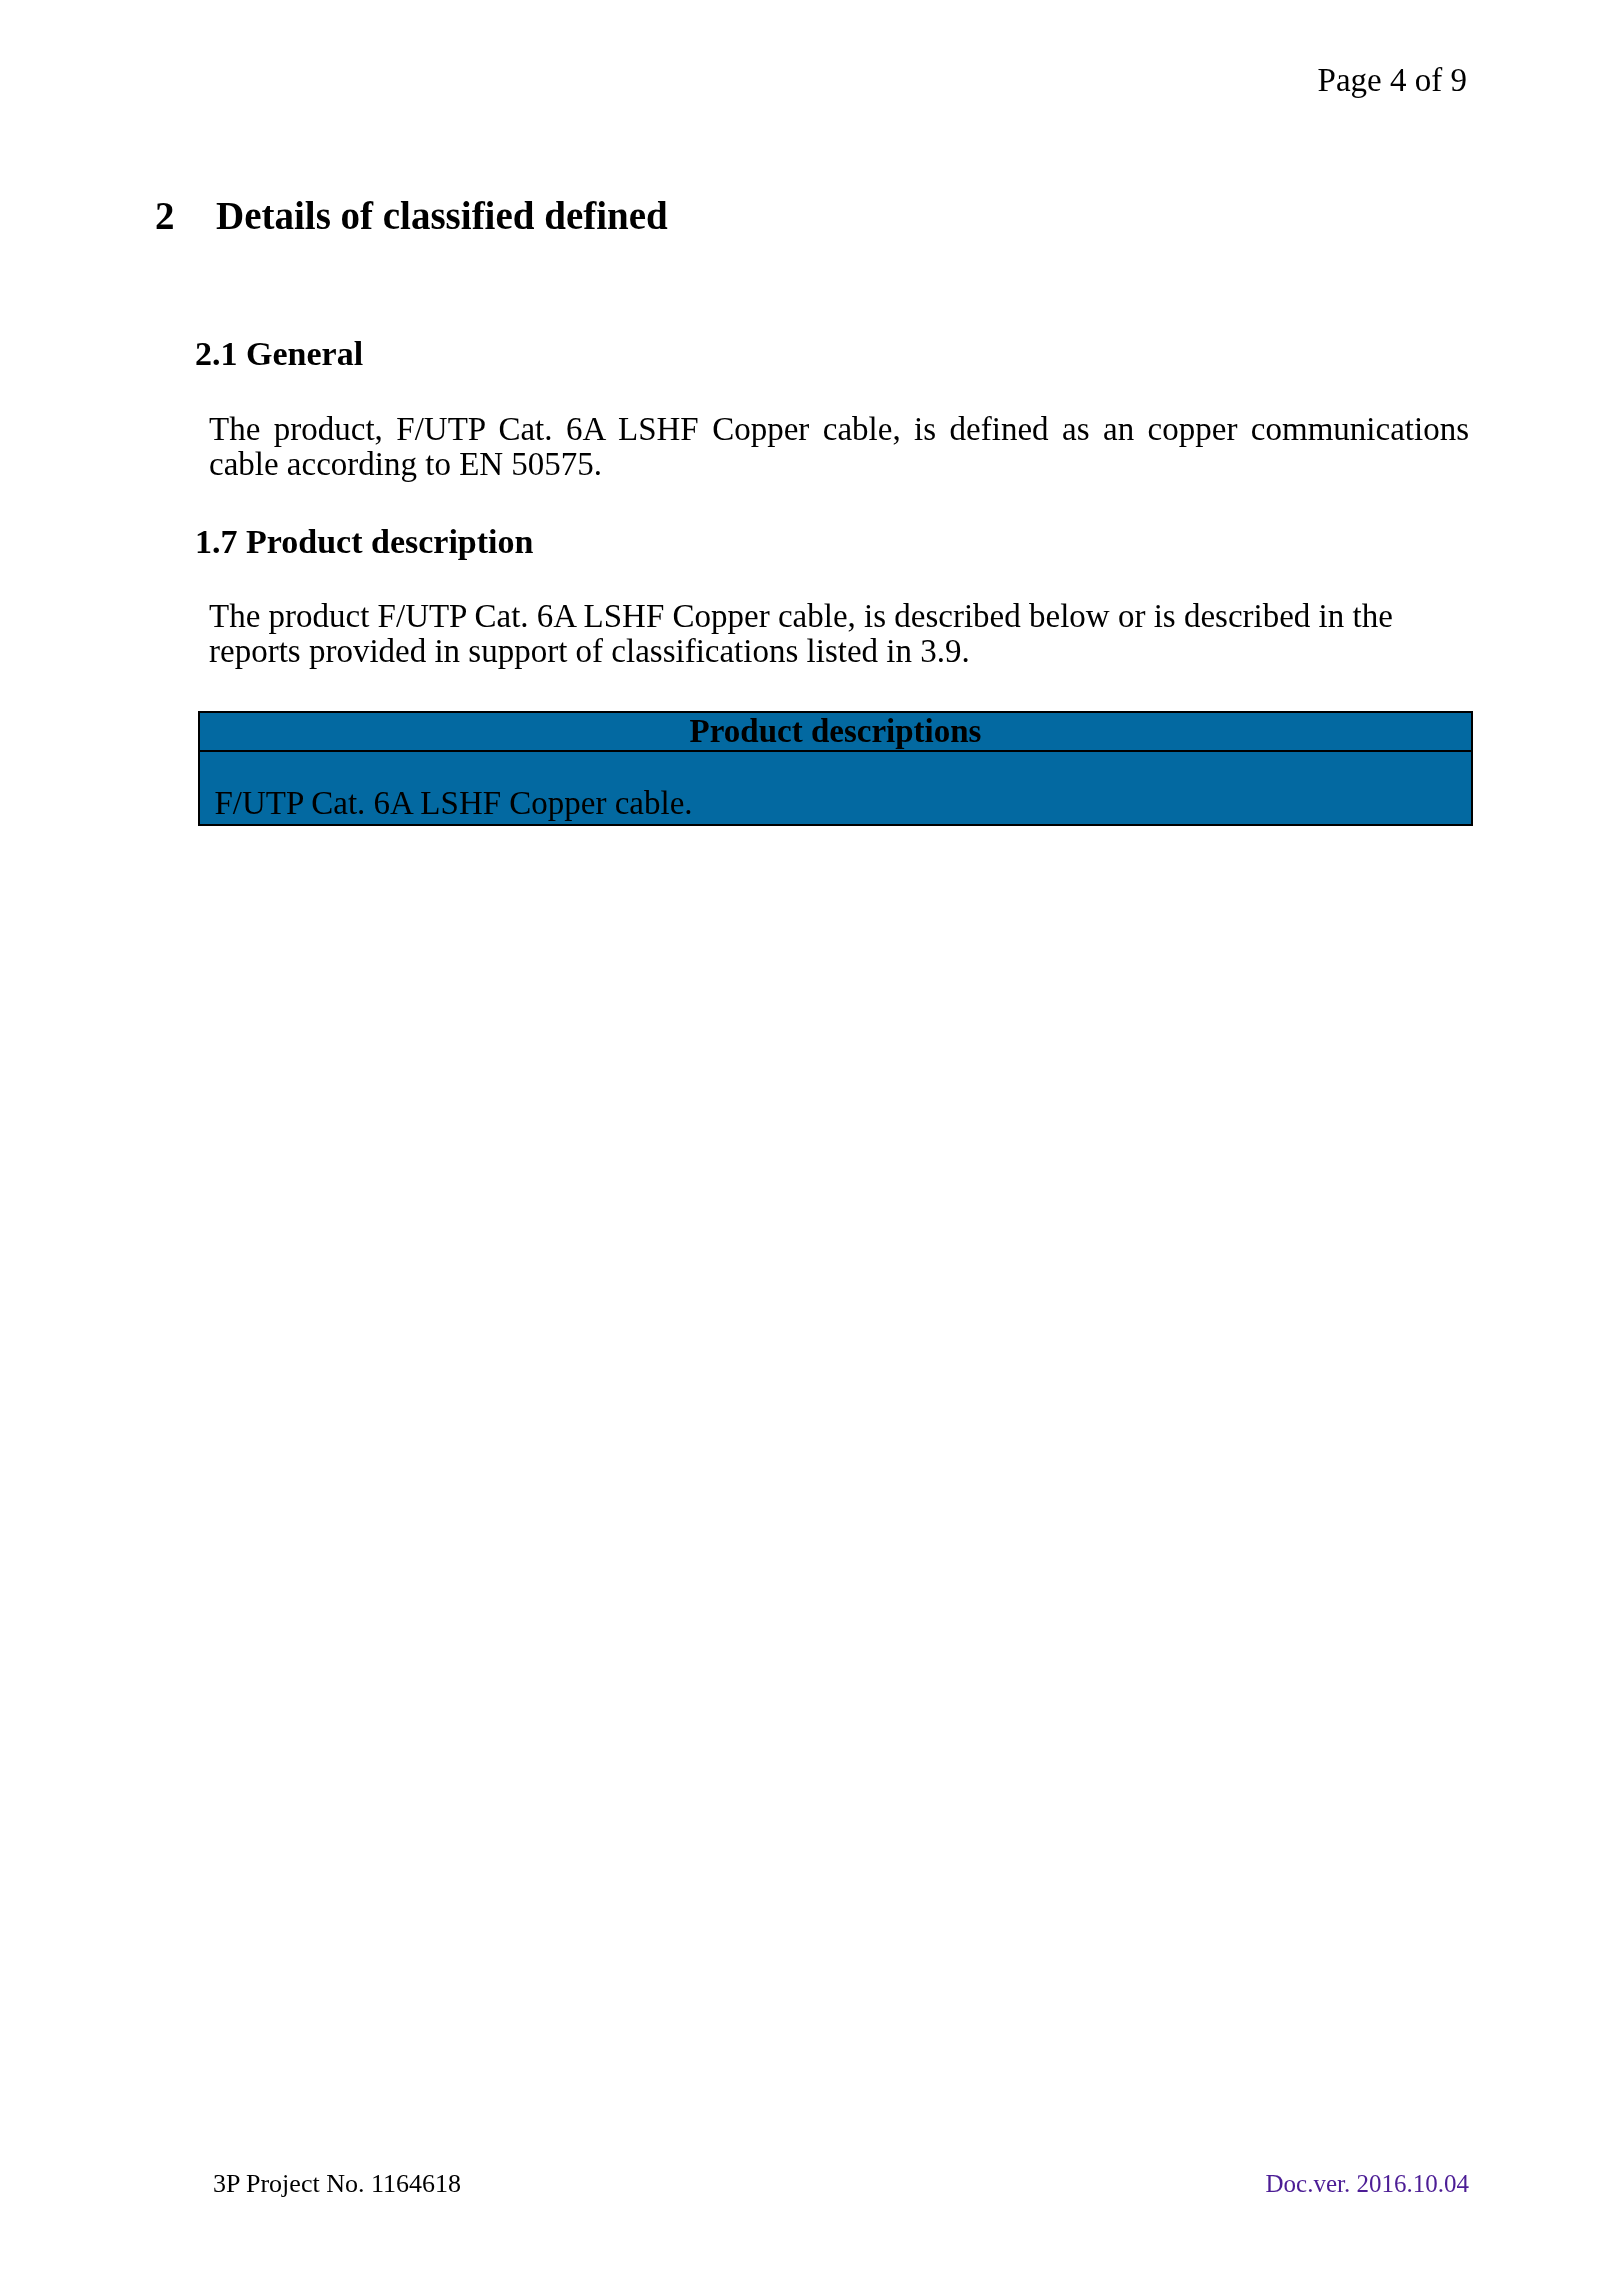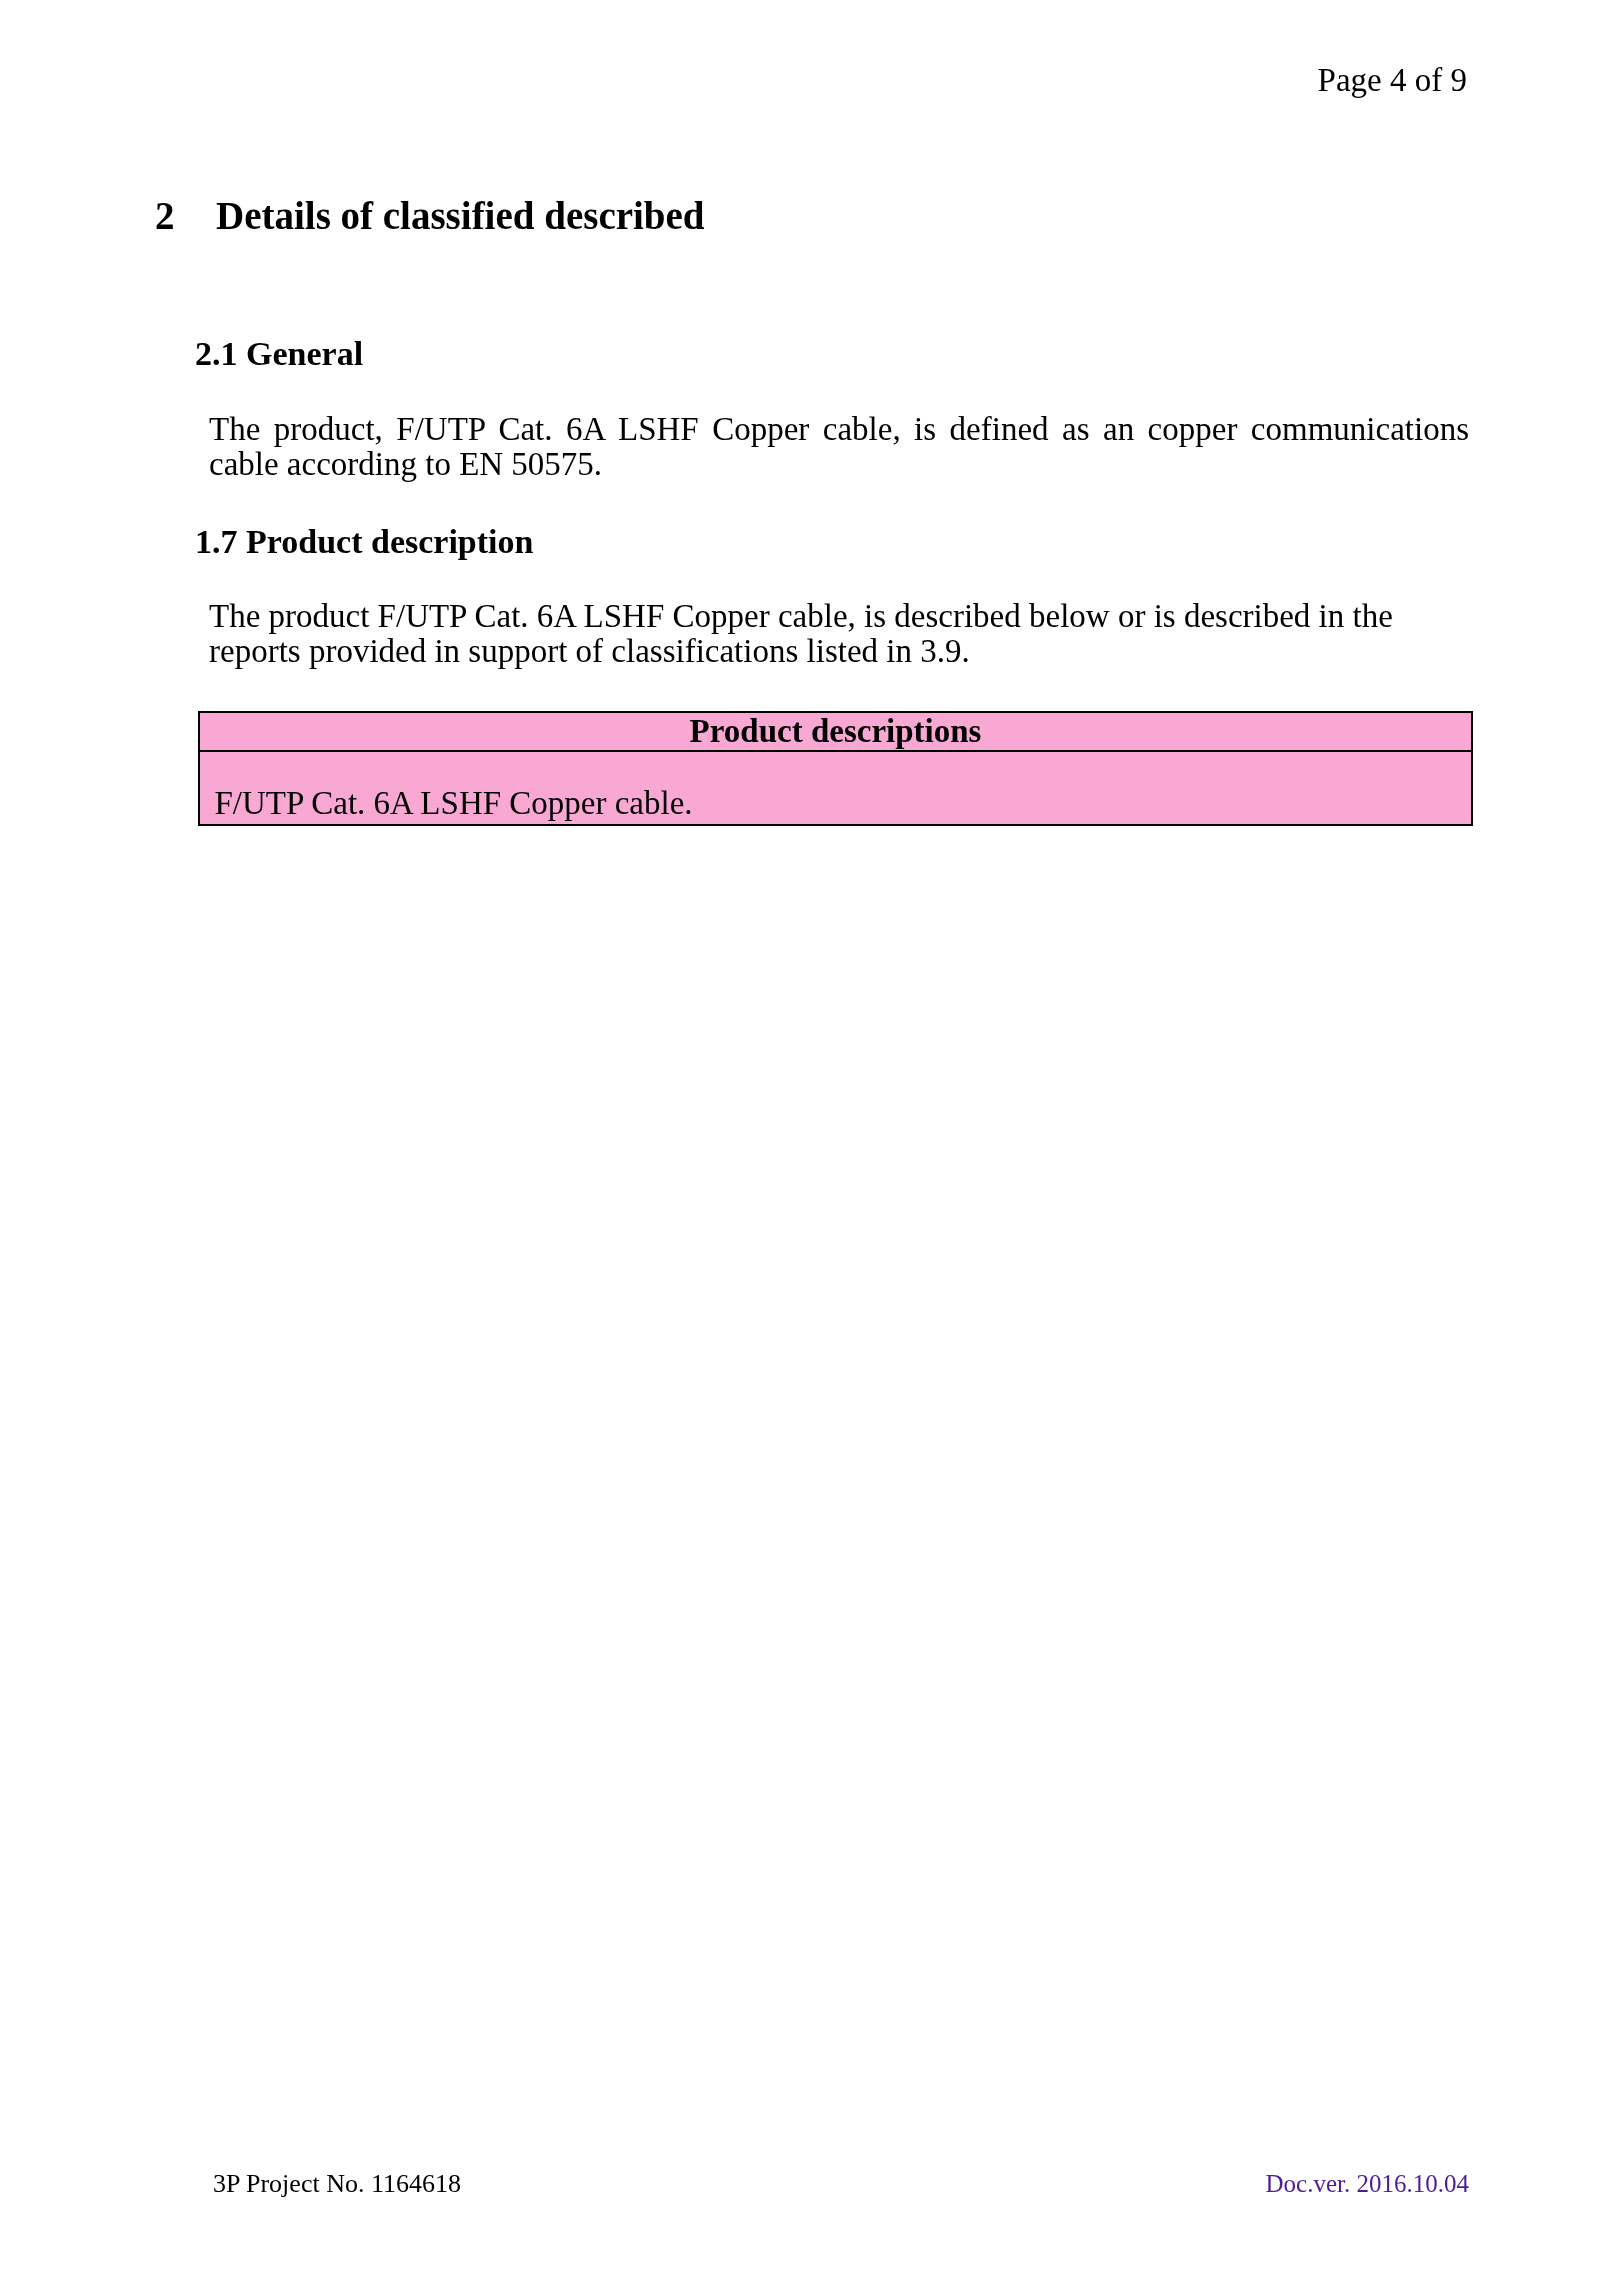--- a/index.html
+++ b/index.html
@@ -75,21 +75,21 @@
 
   
   .doc-table {
     position: absolute;
     left: 198px;
     top: 711px;
     width: 1275px;
     height: 115px;
     border: 2px solid #000000;
     box-sizing: border-box;
-    background: #f9a8d4;
+    background: #0369a1;
   }
   .t-header {
     height: 39px;
     box-sizing: border-box;
     border-bottom: 2px solid #000000;
     display: flex;
     align-items: center;
     justify-content: center;
     font-weight: bold;
     font-size: 33px;
@@ -126,21 +126,21 @@
 </style>
 </head>
 <body>
 
 <div class="page">
 
   <div class="page-number">Page 4 of 9</div>
 
   <div class="main-heading">
     <span class="h-num">2</span>
-    <span class="h-text">Details of classified described</span>
+    <span class="h-text">Details of classified defined</span>
   </div>
 
   <div class="sub-heading general">2.1 General</div>
 
   <div class="paragraph para-general">
     <span class="p-line justify-stretch">The product, F/UTP Cat. 6A LSHF Copper cable, is defined as an copper communications</span>
     <span class="p-line left">cable according to EN 50575.</span>
   </div>
 
   <div class="sub-heading product">1.7 Product description</div>

